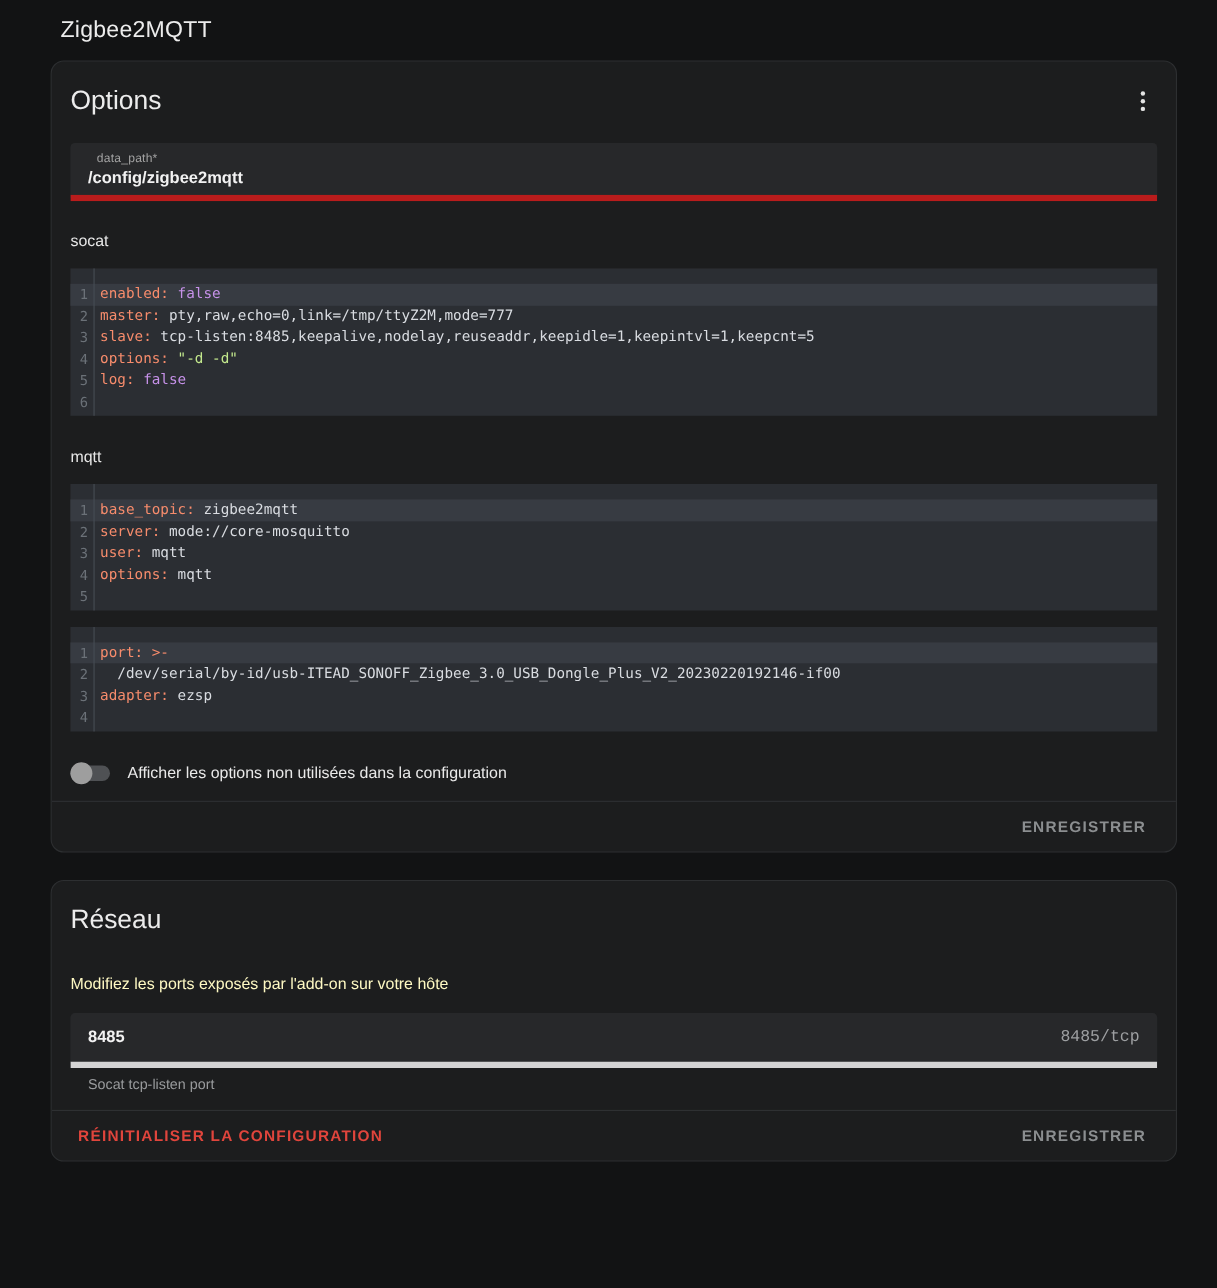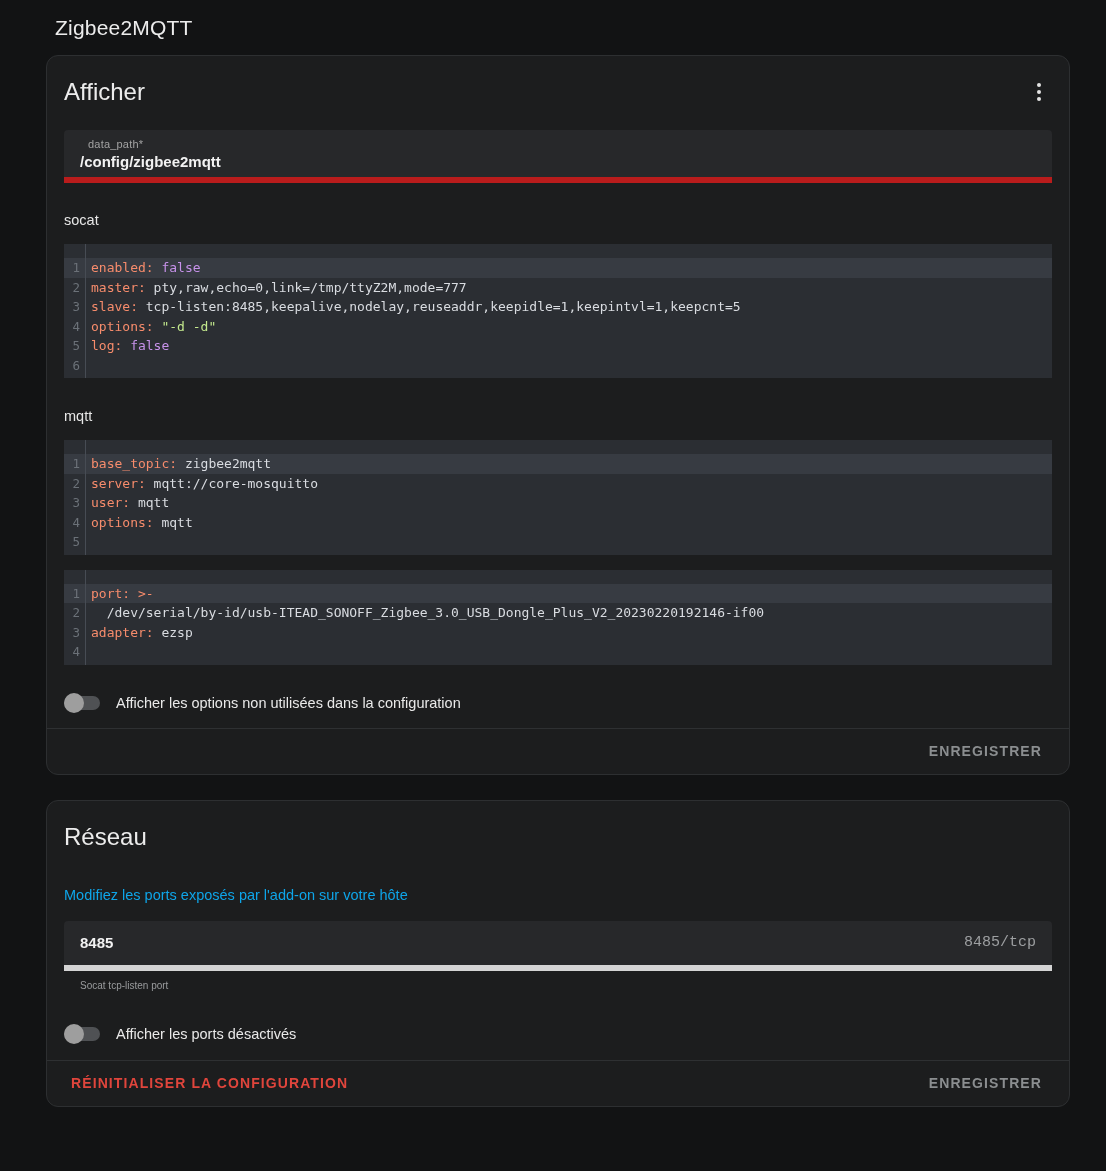--- a/index.html
+++ b/index.html
@@ -97,41 +97,41 @@
   .card-footer.split { justify-content: space-between; }
   .text-btn {
     background: transparent; border: none; cursor: pointer;
     font-family: "Liberation Sans", sans-serif;
     font-size: 14px; font-weight: 700; letter-spacing: 1.1px;
   }
   .text-btn.gray { color: #8b8e90; }
   .text-btn.red { color: var(--accent-red); }
 
   
-  .net-desc { color: #0ea5e9; font-size: 14.5px; margin-top: 34px; line-height: 20px; }
+  .net-desc { color: #fef9c3; font-size: 14.5px; margin-top: 34px; line-height: 20px; }
   .field.port {
     margin-top: 16px; height: 50px;
     display: flex; align-items: center; justify-content: space-between;
     padding: 0 16px; border-bottom-color: #d4d4d4; gap: 31px;
   }
   .port-value { color: #f2f2f2; font-size: 15px; font-weight: 700; }
   .port-suffix { color: #9d9fa1; font-size: 15px; font-family: Liberation Mono, monospace; }
-  .helper-text { color: #999b9d; font-size: 10px; margin: 8px 0 0 16px; line-height: 14px; }
+  .helper-text { color: #999b9d; font-size: 13px; margin: 8px 0 0 16px; line-height: 14px; }
   .net-toggle { margin-top: 31px; }
   .net-divider { margin-top: 16px; }
 </style>
 </head>
 <body>
 
 <div class="page">
   <div class="page-title">Zigbee2MQTT</div>
 
   <div class="card">
     <div class="card-header">
-      <div class="card-title">Afficher</div>
+      <div class="card-title">Options</div>
       <button class="kebab-btn">
         <span style="display:flex;flex-direction:column;gap:3px;">
             <i></i>
             <i></i>
             <i></i>
           </span>
       </button>
     </div>
 
     <div class="card-body">
@@ -170,21 +170,21 @@
         </div>
 
       <div class="section-label">mqtt</div>
       <div class="editor">
           <div class="cm-row active">
             <span class="cm-gutter">1</span>
             <span class="cm-code"><span class="tok-key">base_topic:</span><span class="tok-plain"> zigbee2mqtt</span></span>
           </div>
           <div class="cm-row">
             <span class="cm-gutter">2</span>
-            <span class="cm-code"><span class="tok-key">server:</span><span class="tok-plain"> mqtt://core-mosquitto</span></span>
+            <span class="cm-code"><span class="tok-key">server:</span><span class="tok-plain"> mode://core-mosquitto</span></span>
           </div>
           <div class="cm-row">
             <span class="cm-gutter">3</span>
             <span class="cm-code"><span class="tok-key">user:</span><span class="tok-plain"> mqtt</span></span>
           </div>
           <div class="cm-row">
             <span class="cm-gutter">4</span>
             <span class="cm-code"><span class="tok-key">options:</span><span class="tok-plain"> mqtt</span></span>
           </div>
           <div class="cm-row">
@@ -234,27 +234,20 @@
 
     <div class="card-body">
       <div class="net-desc">Modifiez les ports exposés par l'add-on sur votre hôte</div>
 
       <div class="field port">
         <div class="port-value">8485</div>
         <div class="port-suffix">8485/tcp</div>
       </div>
       <div class="helper-text">Socat tcp-listen port</div>
 
-      <div class="toggle-row net-toggle">
-        <div class="switch">
-          <div class="track"></div>
-          <div class="thumb"></div>
-        </div>
-        <div class="toggle-label">Afficher les ports désactivés</div>
-      </div>
     </div>
 
     <div class="divider net-divider"></div>
     <div class="card-footer split">
       <button class="text-btn red">RÉINITIALISER LA CONFIGURATION</button>
       <button class="text-btn gray">ENREGISTRER</button>
     </div>
   </div>
 </div>
 

